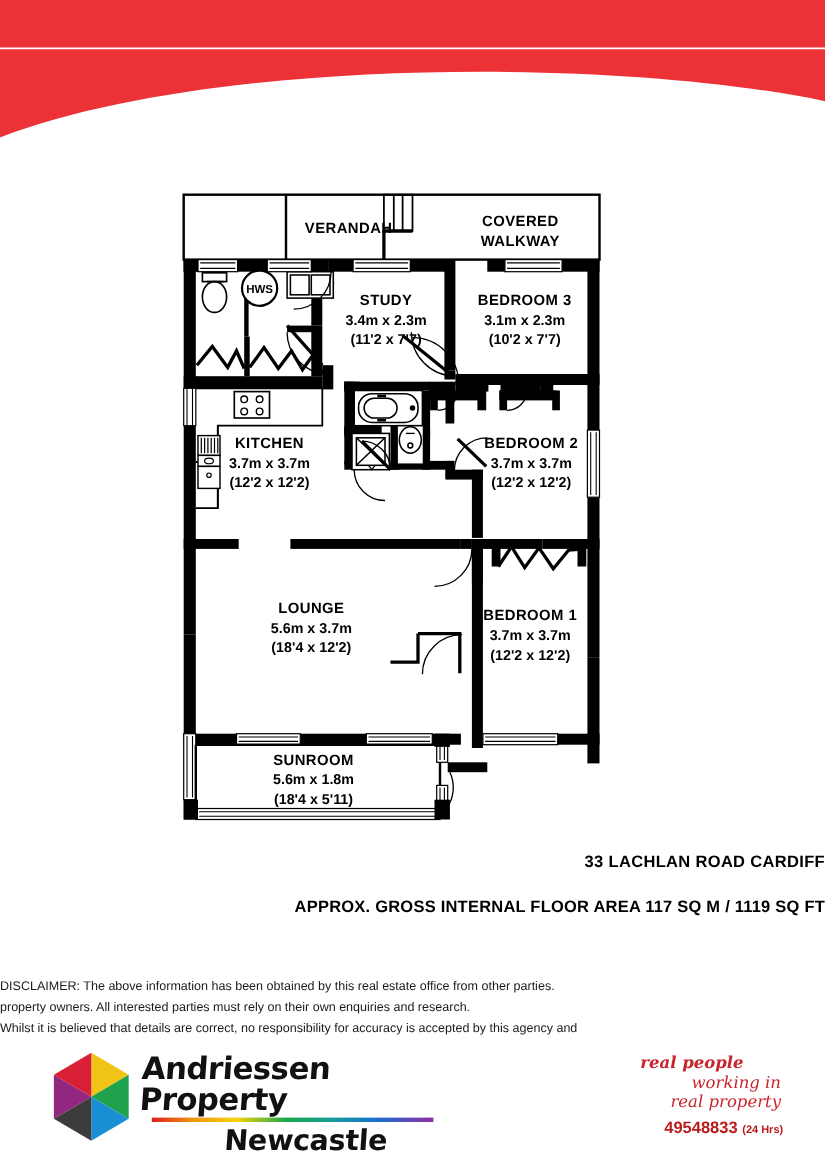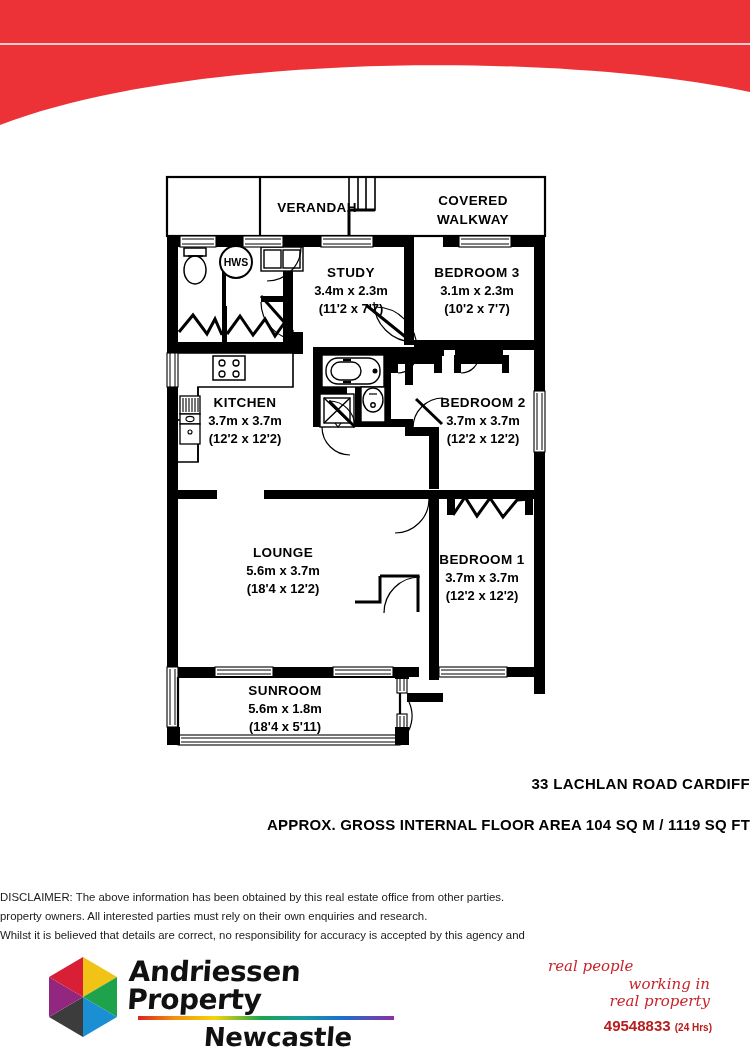--- a/index.html
+++ b/index.html
@@ -77,21 +77,21 @@
   }
 
   .tagline{
     position:absolute;right:40px;top:958px;width:190px;
     color:#c8242c;
     font-family:"DejaVu Serif", serif;
     font-style:italic;
     font-size:15px;
     line-height:1.18;
   }
-  .tl1{text-align:left;margin-left:28px;}
+  .tl1{text-align:center;margin-left:28px;font-weight:bold;}
   .tl2{text-align:right;margin-left:-6px;}
   .tl3{text-align:right;}
 
   .phone{
     position:absolute;right:38px;top:1017px;
     font-size:15px;font-weight:bold;color:#b91c1c;
     text-align:right;
   }
   .phone .hrs{font-size:10px;font-weight:bold;}
 </style>
@@ -416,21 +416,21 @@
     <text class="rm-label rm-name" x="120" y="523">SUNROOM</text>
     <text class="rm-label rm-dim" x="120" y="541">5.6m x 1.8m</text>
     <text class="rm-label rm-dim" x="120" y="559">(18'4 x 5'11)</text>
   </g>
 
 </svg>
 </div>
 
 <div class="title-block">
   <div class="addr">33 LACHLAN ROAD CARDIFF</div>
-  <div class="area">APPROX. GROSS INTERNAL FLOOR AREA 104 SQ M / 1119 SQ FT</div>
+  <div class="area">APPROX. GROSS INTERNAL FLOOR AREA 117 SQ M / 1119 SQ FT</div>
 </div>
 
 <div class="disclaimer">
   <div>DISCLAIMER: The above information has been obtained by this real estate office from other parties.</div>
   <div>property owners. All interested parties must rely on their own enquiries and research.</div>
   <div>Whilst it is believed that details are correct, no responsibility for accuracy is accepted by this agency and</div>
 </div>
 
 <div class="footer"></div>
 

